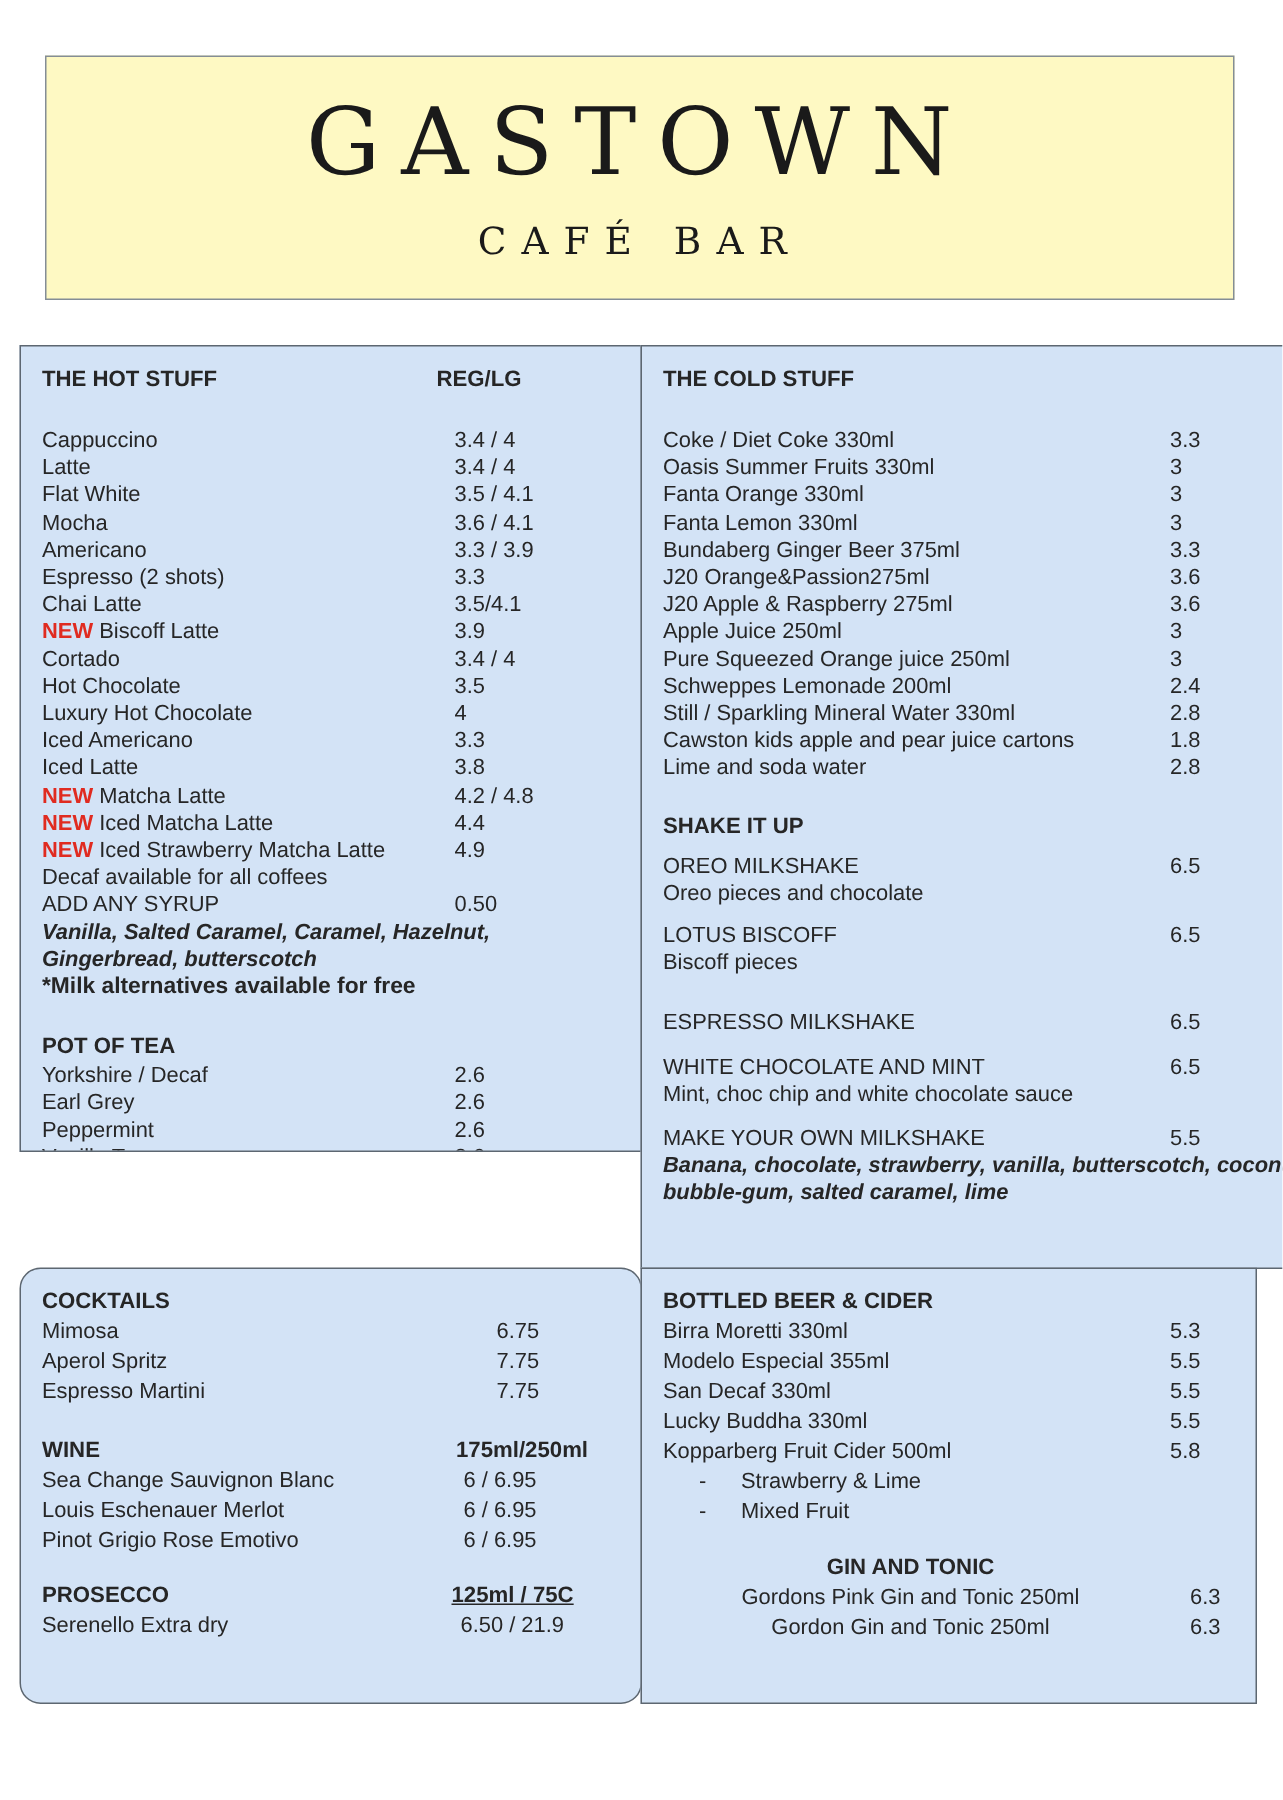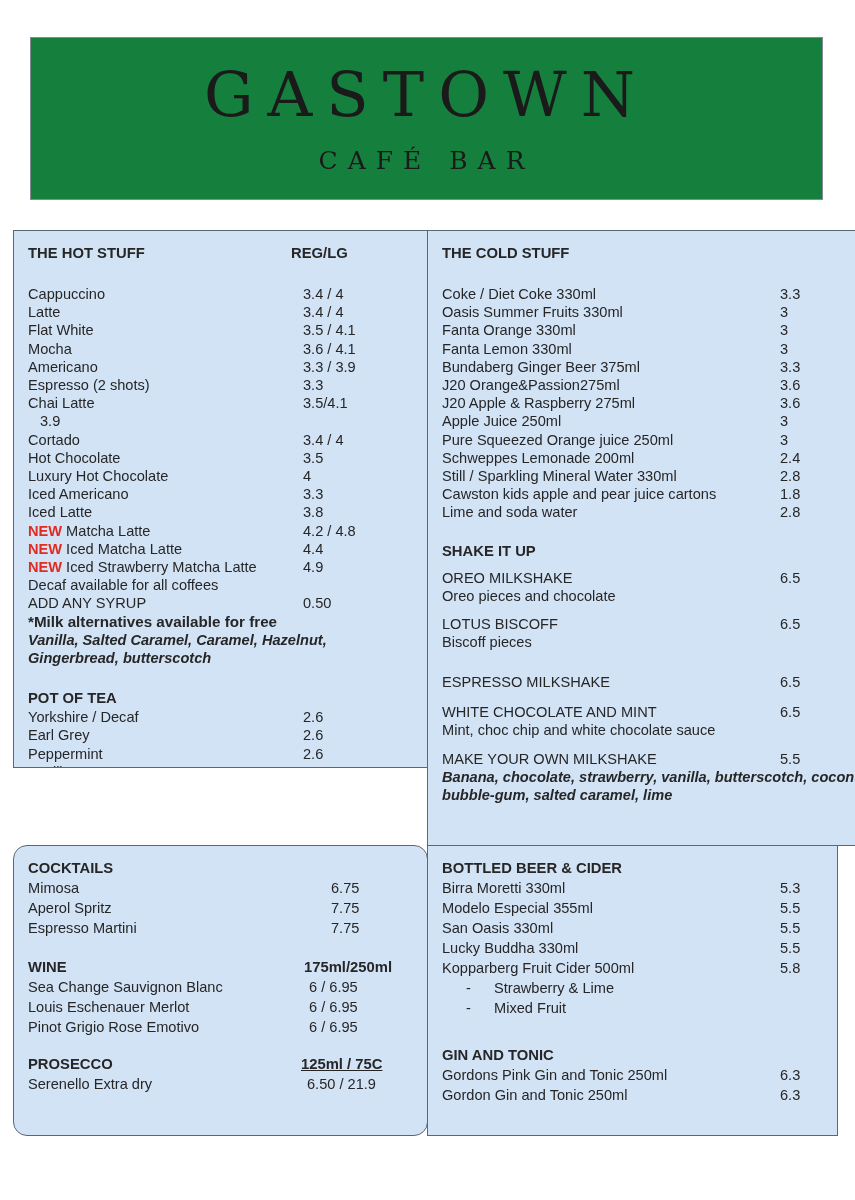--- a/index.html
+++ b/index.html
@@ -45,21 +45,21 @@
   .indent .nm{padding-left:24px;white-space:normal;}
   .indent .nm::before{content:"-";display:inline-block;width:28px;}
   .new{color:#e02b20;font-weight:bold;}
   .section{position:relative;}
 </style>
 </head>
 <body>
 
 <div class="page" style="color: rgb(38, 38, 38);">
 
-  <div class="panel" id="header-box" style="background: #15803d;">
+  <div class="panel" id="header-box" style="background: #fef9c3;">
     <div class="brand-title">GASTOWN</div>
     <div class="brand-sub">CAFÉ BAR</div>
   </div>
 
   <div class="panel colL b1" id="left-box1" style="background: rgb(211, 227, 246);">
     <div class="box-inner">
         <div class="section">
           <div class="row trow" style="margin-bottom: 22px;">
             <span class="stitle">THE HOT STUFF</span>
             <span class="phead">REG/LG</span>
@@ -86,20 +86,21 @@
           </div>
           <div class="row irow">
             <span class="nm">Espresso (2 shots)</span>
             <span class="pr" style="padding-left: 12px;">3.3</span>
           </div>
           <div class="row irow">
             <span class="nm">Chai Latte</span>
             <span class="pr" style="padding-left: 12px;">3.5/4.1</span>
           </div>
           <div class="row irow">
+            <span class="nm"><span class="new" style="color: rgb(224, 43, 32);">NEW </span>Biscoff Latte</span>
             <span class="pr" style="padding-left: 12px;">3.9</span>
           </div>
           <div class="row irow">
             <span class="nm">Cortado</span>
             <span class="pr" style="padding-left: 12px;">3.4 / 4</span>
           </div>
           <div class="row irow">
             <span class="nm">Hot Chocolate</span>
             <span class="pr" style="padding-left: 12px;">3.5</span>
           </div>
@@ -128,22 +129,22 @@
             <span class="pr" style="padding-left: 12px;">4.9</span>
           </div>
           <div class="row irow">
             <span class="nm">Decaf available for all coffees</span>
             <span class="pr" style="padding-left: 12px;"></span>
           </div>
           <div class="row irow">
             <span class="nm">ADD ANY SYRUP</span>
             <span class="pr" style="padding-left: 12px;">0.50</span>
           </div>
+          <div class="full bi">Vanilla, Salted Caramel, Caramel, Hazelnut, Gingerbread, butterscotch</div>
           <div class="full b">*Milk alternatives available for free</div>
-          <div class="full bi">Vanilla, Salted Caramel, Caramel, Hazelnut, Gingerbread, butterscotch</div>
         </div>
         <div class="section" style="margin-top: 22px;">
           <div class="row trow">
             <span class="stitle">POT OF TEA</span>
             <span class="phead"></span>
           </div>
           <div class="row irow">
             <span class="nm">Yorkshire / Decaf</span>
             <span class="pr" style="padding-left: 12px;">2.6</span>
           </div>
@@ -332,41 +333,41 @@
           </div>
           <div class="row irow">
             <span class="nm">Birra Moretti 330ml</span>
             <span class="pr" style="padding-left: 8px;">5.3</span>
           </div>
           <div class="row irow">
             <span class="nm">Modelo Especial 355ml</span>
             <span class="pr" style="padding-left: 8px;">5.5</span>
           </div>
           <div class="row irow">
-            <span class="nm">San Oasis 330ml</span>
+            <span class="nm">San Decaf 330ml</span>
             <span class="pr" style="padding-left: 8px;">5.5</span>
           </div>
           <div class="row irow">
             <span class="nm">Lucky Buddha 330ml</span>
             <span class="pr" style="padding-left: 8px;">5.5</span>
           </div>
           <div class="row irow">
             <span class="nm">Kopparberg Fruit Cider 500ml</span>
             <span class="pr" style="padding-left: 8px;">5.8</span>
           </div>
           <div class="row irow indent">
             <span class="nm">Strawberry &amp; Lime</span>
             <span class="pr" style="padding-left: 8px;"></span>
           </div>
           <div class="row irow indent">
             <span class="nm">Mixed Fruit</span>
             <span class="pr" style="padding-left: 8px;"></span>
           </div>
         </div>
-        <div class="section" style="margin-top: 28px;">
+        <div class="section" style="margin-top: 18px; text-align: center;">
           <div class="row trow">
             <span class="stitle">GIN AND TONIC</span>
             <span class="phead"></span>
           </div>
           <div class="row irow">
             <span class="nm">Gordons Pink Gin and Tonic 250ml</span>
             <span class="pr" style="padding-left: 8px;">6.3</span>
           </div>
           <div class="row irow">
             <span class="nm">Gordon Gin and Tonic 250ml</span>

